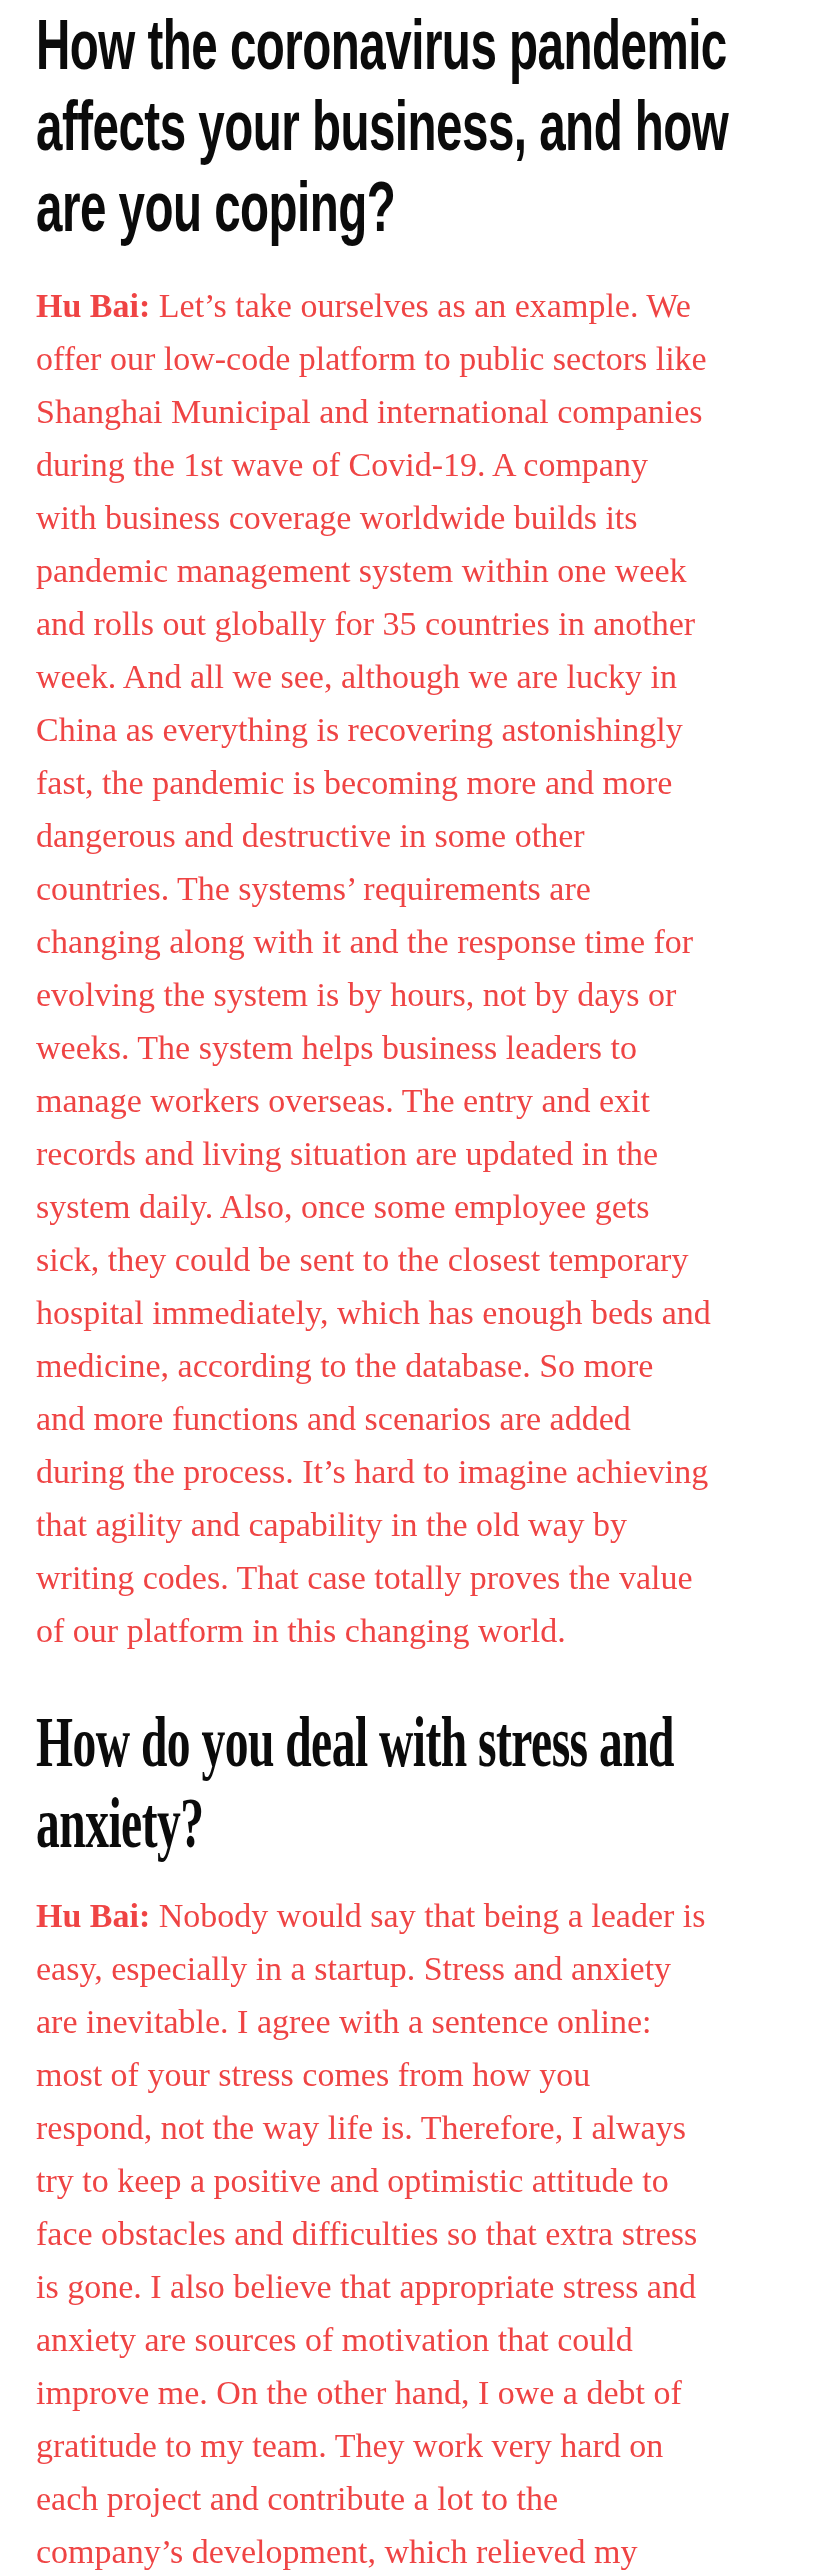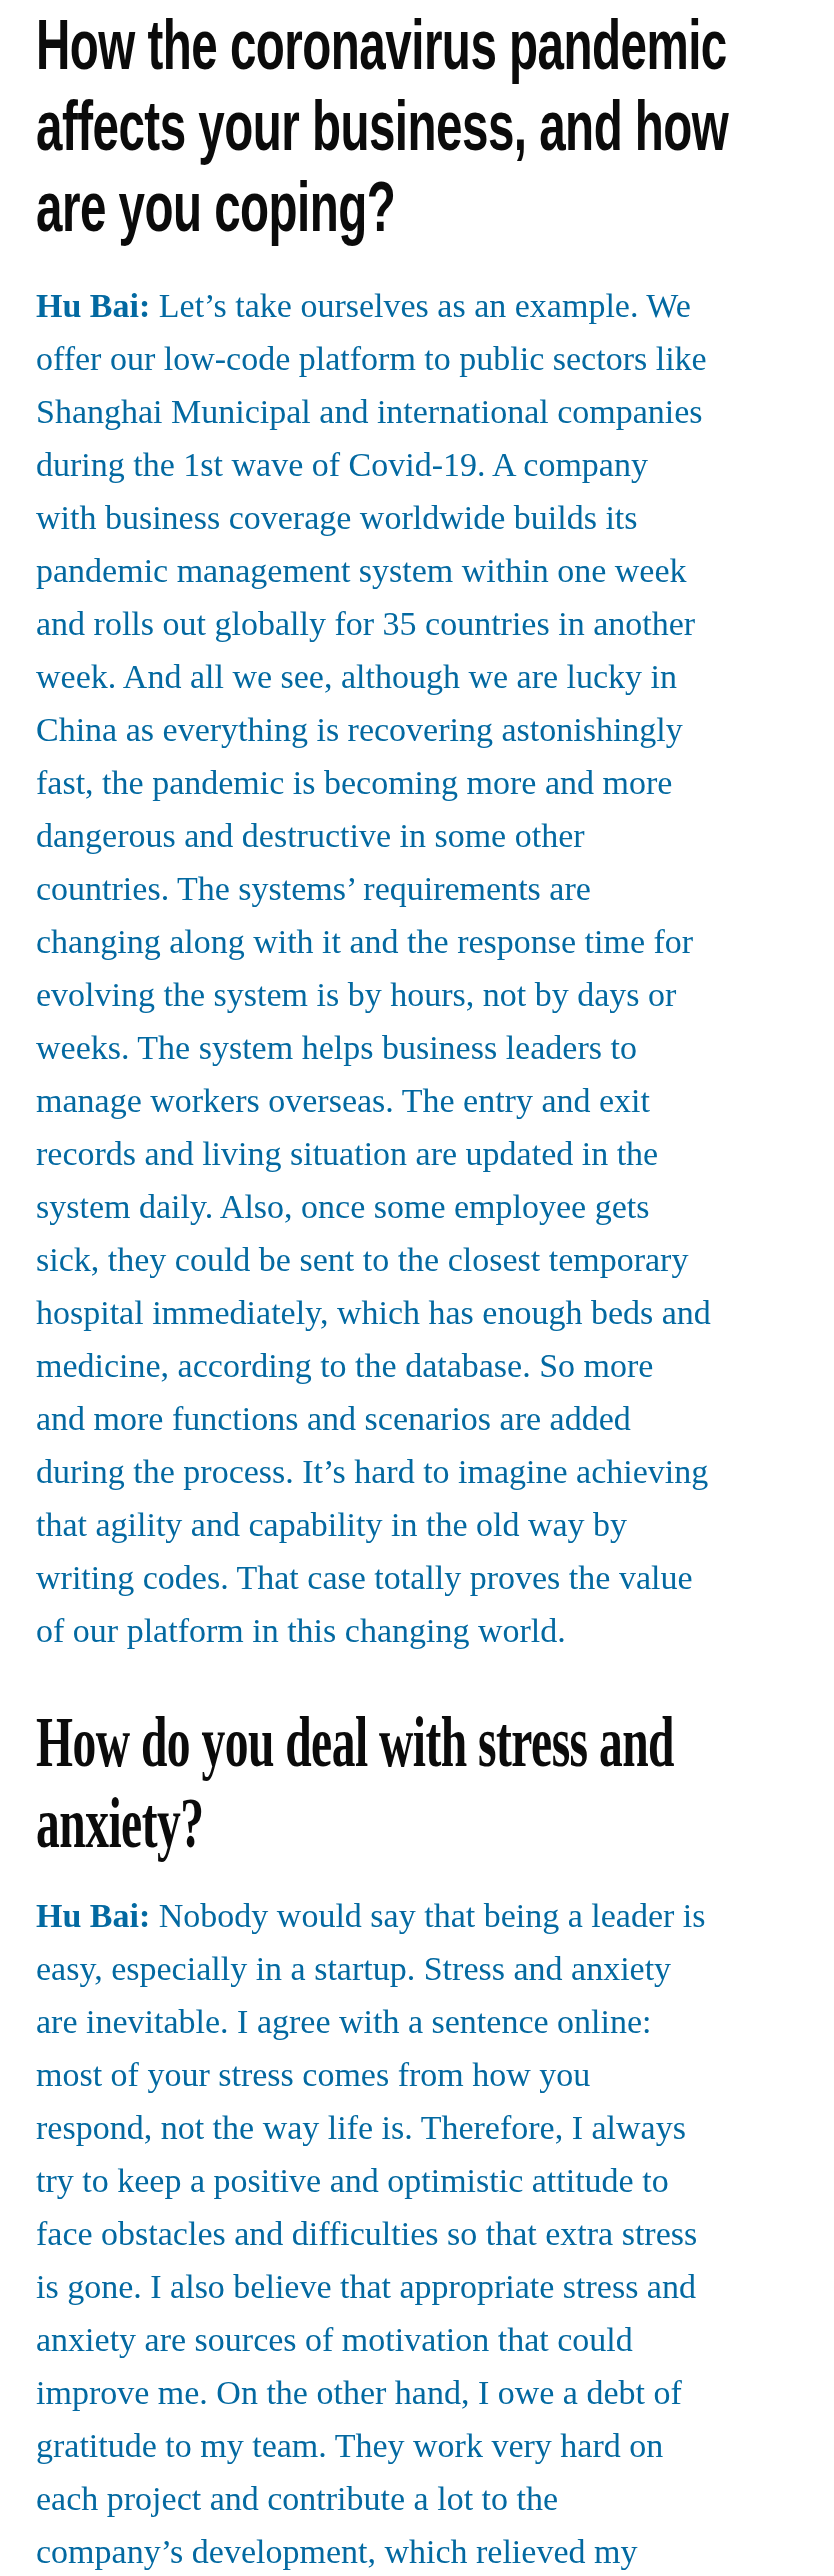--- a/index.html
+++ b/index.html
@@ -27,21 +27,21 @@
     display: block;
     white-space: nowrap;
     transform: scaleX(0.67);
     transform-origin: 0 0;
     letter-spacing: -0.8px;
   }
   .answer {
     font-family: "Liberation Serif", serif;
     font-size: 34px;
     line-height: 53px;
-    color: #0369a1;
+    color: #ef4444;
     margin: 32px 0 0 0;
     max-width: 763px;
     text-align: left;
   }
   .speaker {
     font-weight: bold;
   }
   .section-2 .qheading {
     margin-top: 45px;
     font-family: Liberation Serif, serif;

